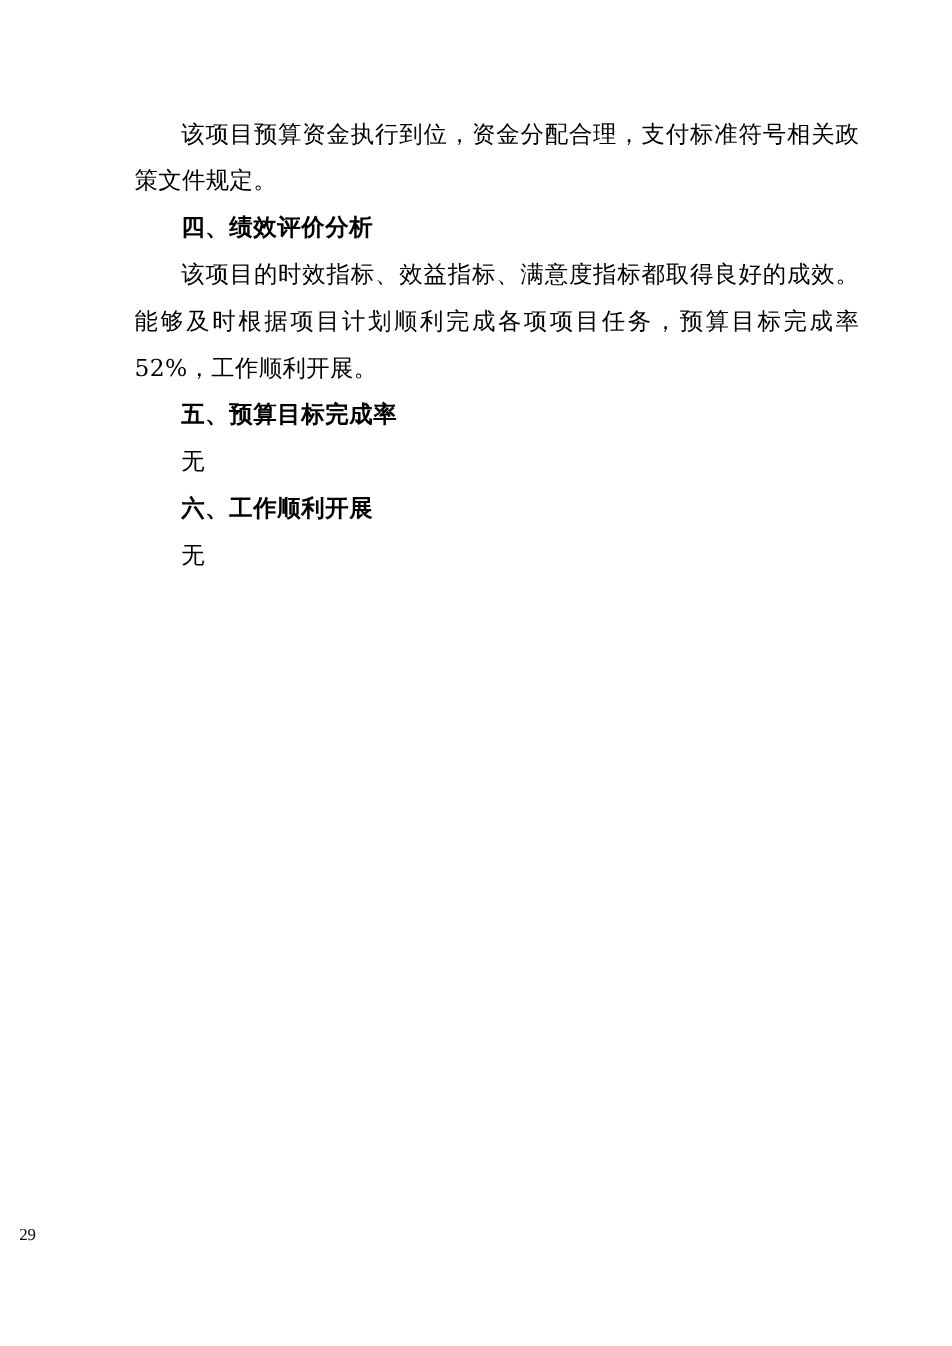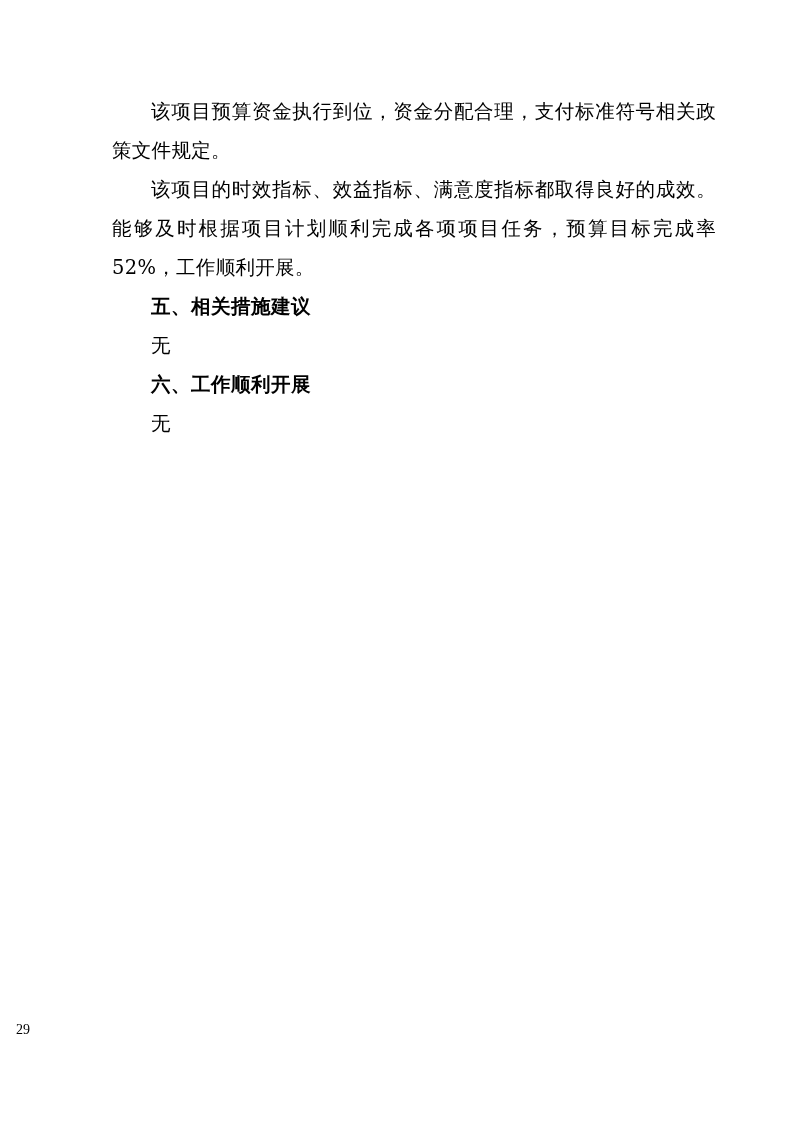--- a/index.html
+++ b/index.html
@@ -68,24 +68,25 @@
   }
 </style>
 </head>
 <body>
 
 <div class="page">
   <div class="content">
 
     <p class="body-para">该项目预算资金执行到位，资金分配合理，支付标准符号相关政策文件规定。</p>
 
+    <p class="heading">四、绩效评价分析</p>
 
     <p class="body-para">该项目的时效指标、效益指标、满意度指标都取得良好的成效。能够及时根据项目计划顺利完成各项项目任务，预算目标完成率 52%，工作顺利开展。</p>
 
-    <p class="heading">五、相关措施建议</p>
+    <p class="heading">五、预算目标完成率</p>
 
     <p class="short-para">无</p>
 
     <p class="heading">六、工作顺利开展</p>
 
     <p class="short-para">无</p>
 
   </div>
 
   <div class="page-number">29</div>

